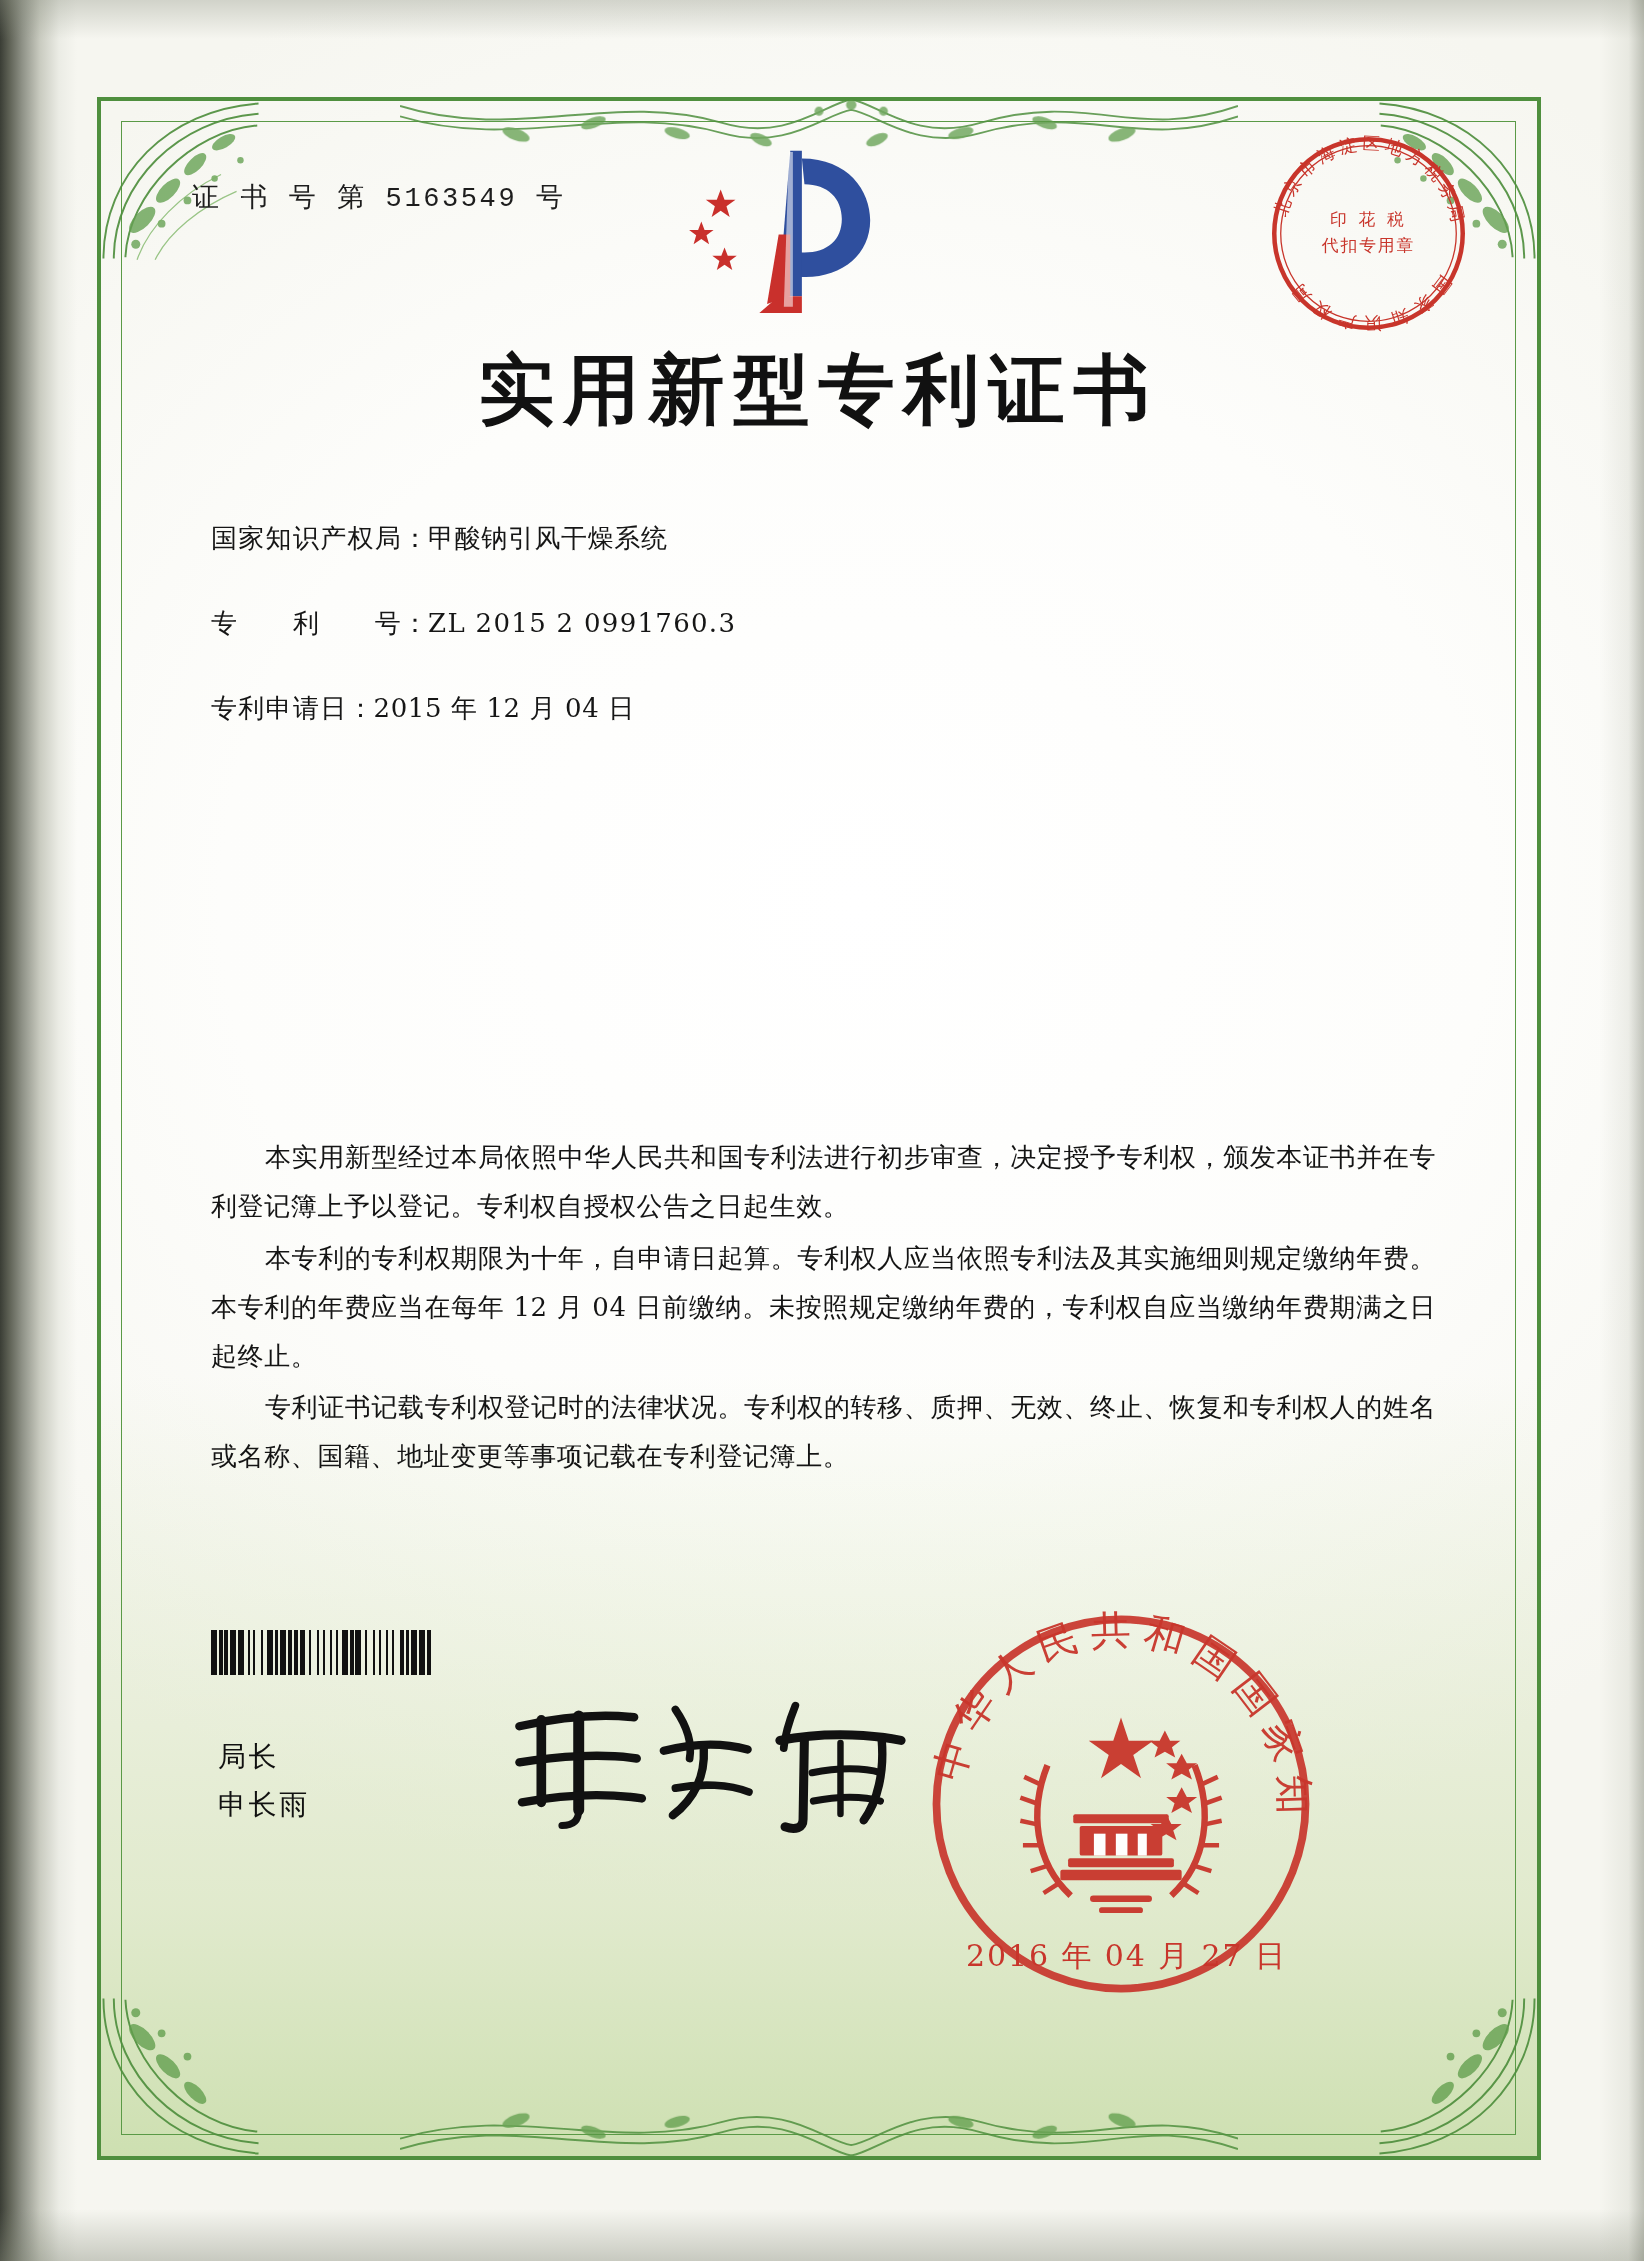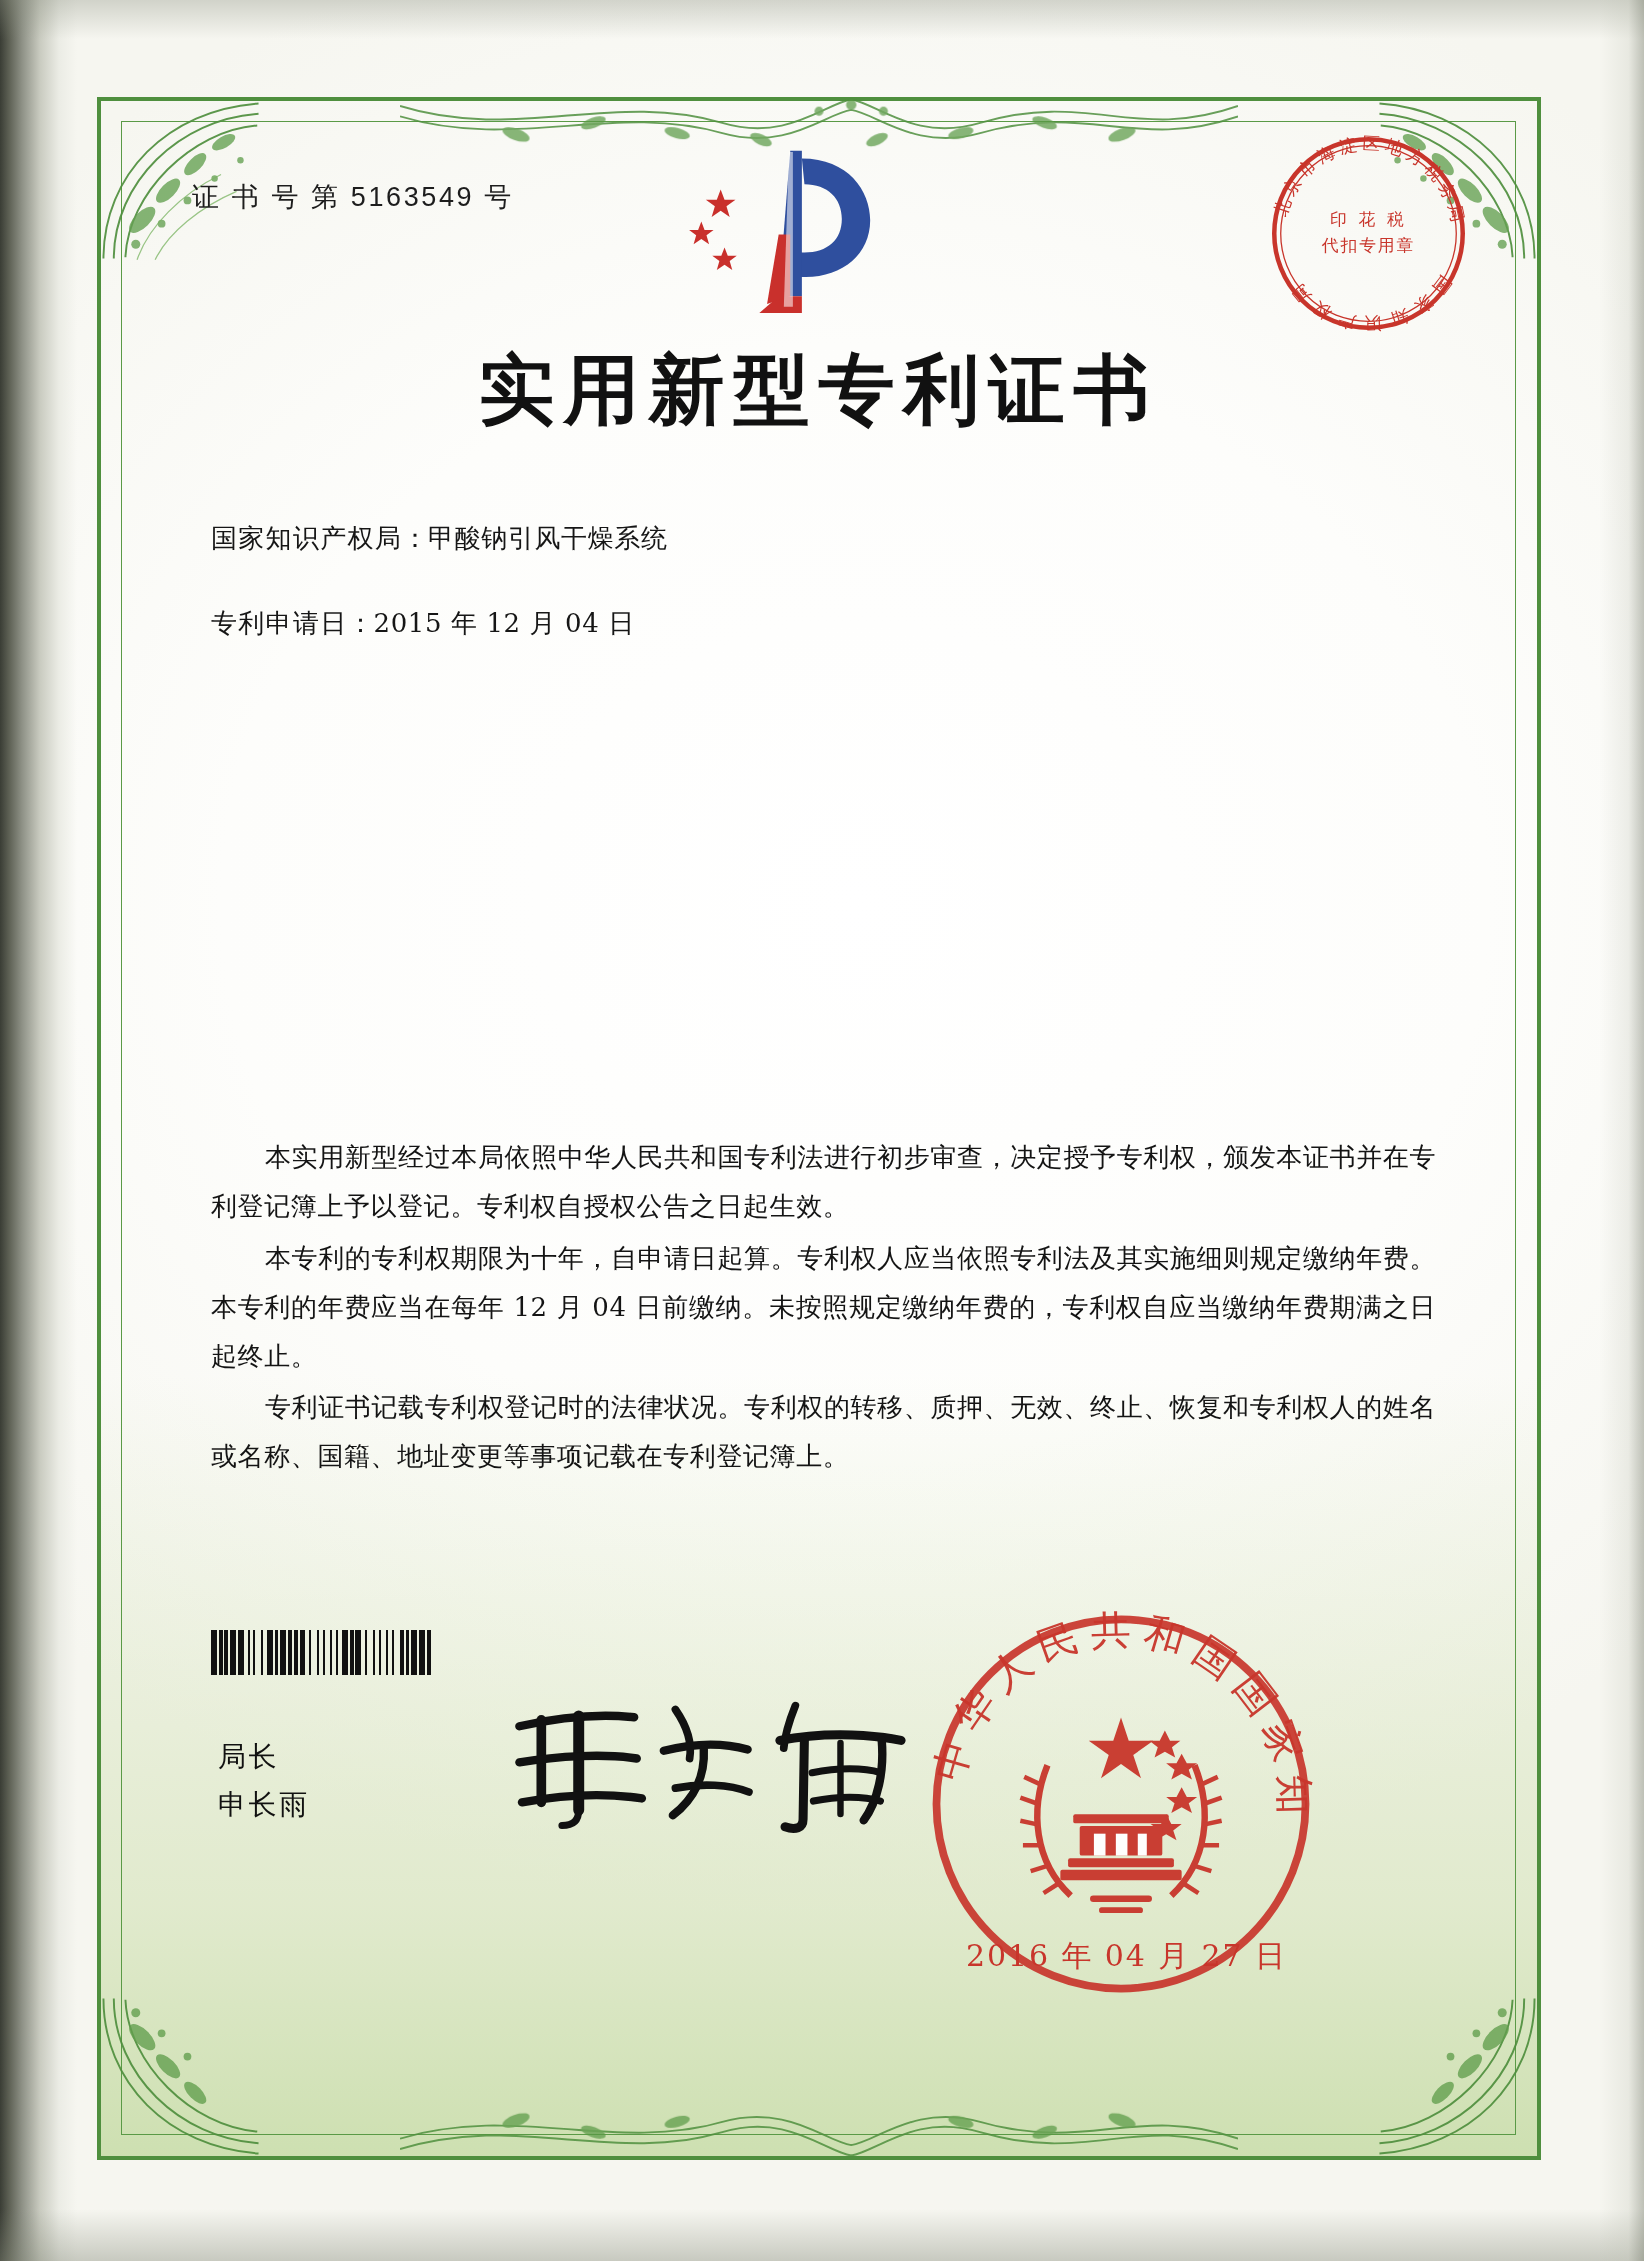--- a/index.html
+++ b/index.html
@@ -92,21 +92,21 @@
   
   #content {
     position: absolute;
     left: 121px; top: 121px;
     width: 1395px; height: 2014px;
   }
 
   .cert-number {
     position: absolute;
     left: 71px; top: 58px;
-    font-family: Liberation Sans, sans-serif;
+    font-family: Liberation Mono, monospace;
     font-size: 27px;
     letter-spacing: 2.6px;
     color: #1d1d1d;
   }
 
   
   #logo {
     position: absolute;
     left: 561px; top: 22.6px;
     width: 232px; height: 181px;
@@ -396,20 +396,23 @@
         <text x="165" y="152" text-anchor="middle" font-family="'DejaVu Serif', serif" font-size="26" fill="#c8352b" letter-spacing="5">印 花 税</text>
         <text x="165" y="192" text-anchor="middle" font-family="'DejaVu Serif', serif" font-size="26" fill="#c8352b" letter-spacing="3">代扣专用章</text>
       </svg>
     </div>
 
     <div id="main-title">实用新型专利证书</div>
 
     <div id="fields">
       <div class="field-row">
         <span class="field-label">国家知识产权局</span><span>：</span><span class="field-value">甲酸钠引风干燥系统</span>
+      </div>
+      <div class="field-row">
+        <span class="field-label">专　　利　　号</span><span>：</span><span class="field-value mono">ZL 2015 2 0991760.3</span>
       </div>
       <div class="field-row">
         <span class="field-label">专利申请日</span><span>：</span><span class="field-value">2015 年 12 月 04 日</span>
       </div>
     </div>
 
     <div id="paragraphs">
       <p>本实用新型经过本局依照中华人民共和国专利法进行初步审查，决定授予专利权，颁发本证书并在专利登记簿上予以登记。专利权自授权公告之日起生效。</p>
       <p>本专利的专利权期限为十年，自申请日起算。专利权人应当依照专利法及其实施细则规定缴纳年费。本专利的年费应当在每年 12 月 04 日前缴纳。未按照规定缴纳年费的，专利权自应当缴纳年费期满之日起终止。</p>
       <p>专利证书记载专利权登记时的法律状况。专利权的转移、质押、无效、终止、恢复和专利权人的姓名或名称、国籍、地址变更等事项记载在专利登记簿上。</p>

